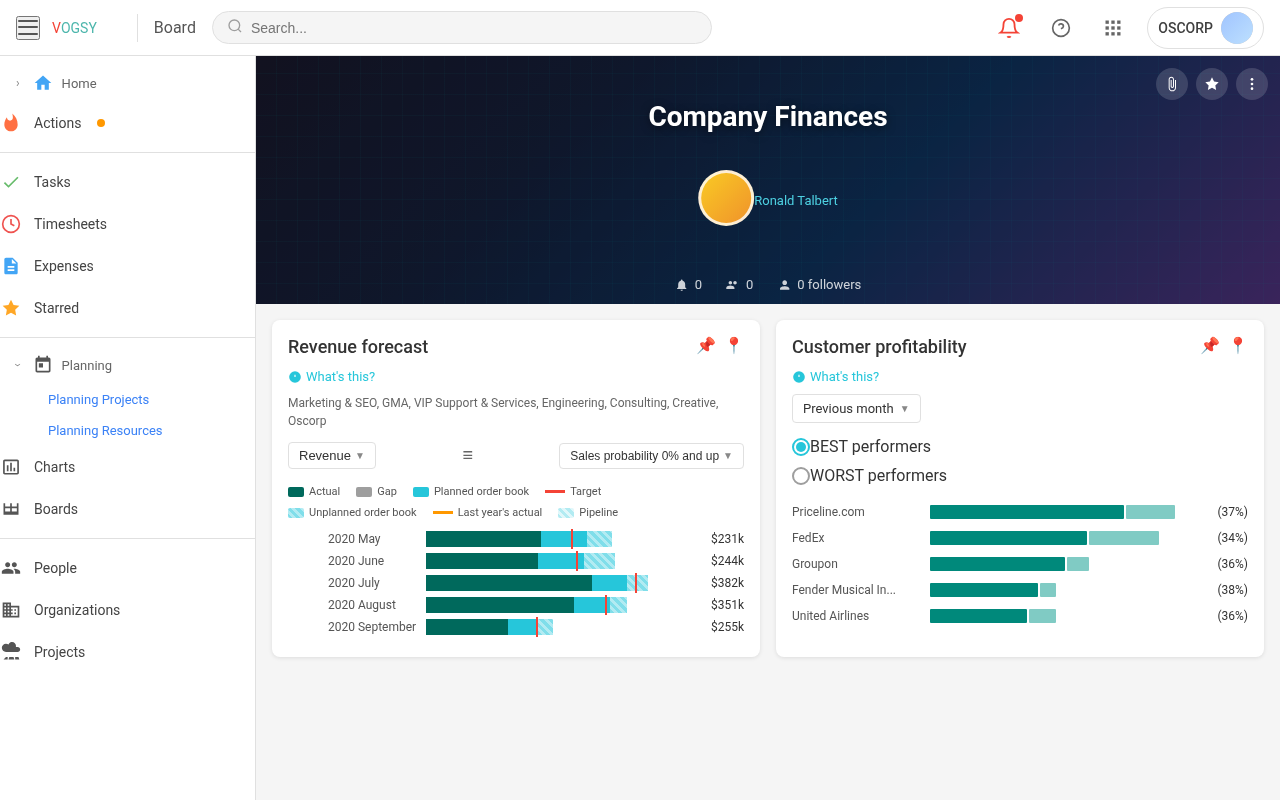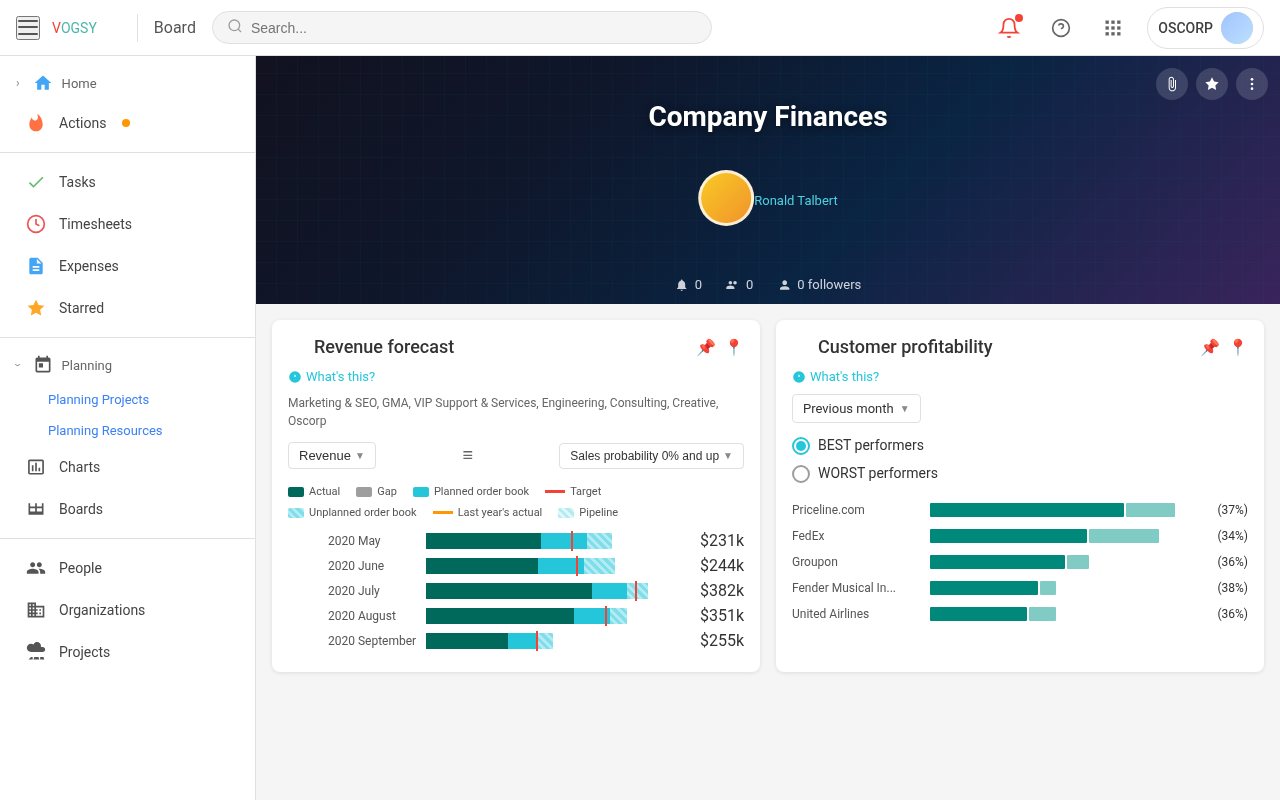--- a/index.html
+++ b/index.html
@@ -23,21 +23,21 @@
     .company-badge { display: flex; align-items: center; border: 1px solid #e0e0e0; border-radius: 24px; padding: 4px 10px; cursor: pointer; gap: 8px; }
     .company-name { font-size: 14px; color: #404040; font-weight: 500; }
     .avatar { width: 32px; height: 32px; border-radius: 50%; background: #ccc; overflow: hidden; display: flex; align-items: center; justify-content: center; }
     .avatar-inner { width: 100%; height: 100%; background: linear-gradient(135deg, #a0c4ff, #bde0fe); border-radius: 50%; }
 
     
     .main { display: flex; flex: 1; overflow: hidden; }
 
     
     .sidebar { width: 256px; background: #fff; border-right: 1px solid #e0e0e0; overflow-y: auto; flex-shrink: 0; padding: 8px 0; }
-    .sidebar-item { display: flex; align-items: center; padding: 10px 25px; cursor: pointer; border-radius: 0; gap: 12px; color: #444; position: relative; }
+    .sidebar-item { display: flex; align-items: center; padding: 10px 0; cursor: pointer; border-radius: 0; gap: 12px; color: #444; position: relative; }
     .sidebar-item .item-label { font-size: 14px; }
     .sidebar-icon { width: 22px; height: 22px; display: flex; align-items: center; justify-content: center; font-size: 18px; }
     .sidebar-divider { height: 1px; background: #e0e0e0; margin: 8px 0; }
     .sidebar-section-toggle { display: flex; align-items: center; padding: 8px 16px; cursor: pointer; color: #666; font-size: 13px; gap: 8px; }
     .orange-dot { width: 8px; height: 8px; background: #ff9800; border-radius: 50%; margin-left: 4px; }
     .chevron-right { font-size: 12px; color: #888; margin-right: 4px; }
 
     
     .content { flex: 1; overflow-y: auto; display: flex; flex-direction: column; }
 
@@ -53,21 +53,21 @@
     .hero-avatar { width: 56px; height: 56px; border-radius: 50%; background: linear-gradient(135deg, #f9ca24, #f0932b); border: 3px solid rgba(255,255,255,0.8); }
     .hero-name { color: #4dd0e1; font-size: 13px; margin-top: 4px; }
     .hero-actions { position: absolute; top: 12px; right: 12px; display: flex; gap: 8px; }
     .hero-btn { width: 32px; height: 32px; border-radius: 50%; background: rgba(255,255,255,0.15); border: none; cursor: pointer; display: flex; align-items: center; justify-content: center; color: #fff; font-size: 16px; }
     .hero-footer { position: absolute; bottom: 12px; left: 50%; transform: translateX(-50%); display: flex; gap: 24px; }
     .hero-stat { display: flex; align-items: center; gap: 6px; color: rgba(255,255,255,0.8); font-size: 13px; }
 
     
     .cards-grid { display: grid; grid-template-columns: 1fr 1fr; gap: 0; padding: 16px; gap: 16px; }
     .card { background: #fff; border-radius: 8px; box-shadow: 0 1px 4px rgba(0,0,0,0.1); overflow: hidden; }
-    .card-header { display: flex; align-items: flex-end; justify-content: space-between; padding: 16px 16px 0 16px; margin-left: 26px; }
+    .card-header { display: flex; align-items: flex-start; justify-content: space-between; padding: 16px 16px 0 16px; }
     .card-title { font-size: 18px; font-weight: 500; color: #333; }
     .card-pin-actions { display: flex; gap: 8px; }
     .pin-btn { background: none; border: none; cursor: pointer; color: #9e9e9e; font-size: 16px; }
     .card-body { padding: 12px 16px 16px 16px; }
     .what-this { display: flex; align-items: center; gap: 4px; color: #26c6da; font-size: 13px; cursor: pointer; margin-bottom: 10px; }
     .filter-text { font-size: 12px; color: #666; margin-bottom: 12px; line-height: 1.5; }
     .card-filters { display: flex; align-items: center; justify-content: space-between; margin-bottom: 16px; }
     .dropdown-btn { display: flex; align-items: center; gap: 4px; border: 1px solid #e0e0e0; border-radius: 4px; padding: 5px 10px; background: #fff; cursor: pointer; font-size: 13px; color: #333; }
     .dropdown-arrow { font-size: 10px; color: #888; }
     .filter-icon-btn { border: none; background: none; cursor: pointer; color: #666; font-size: 18px; }
@@ -80,26 +80,26 @@
 
     
     .rev-table { width: 100%; }
     .rev-row { display: flex; align-items: center; margin-bottom: 6px; gap: 8px; }
     .rev-label { width: 90px; font-size: 12px; color: #555; flex-shrink: 0; margin-left: 40px; }
     .rev-bars { flex: 1; display: flex; height: 16px; position: relative; overflow: visible; }
     .bar-actual { background: #00695c; height: 100%; }
     .bar-planned { background: #26c6da; height: 100%; }
     .bar-unplanned { background: #80deea; height: 100%; background: repeating-linear-gradient(45deg, #80deea, #80deea 3px, #b2ebf2 3px, #b2ebf2 6px); }
     .target-line { width: 2px; height: 20px; background: #f44336; position: absolute; top: -2px; }
-    .rev-amount { font-size: 16px; color: #333; width: 55px; text-align: right; flex-shrink: 0; }
+    .rev-amount { font-size: 12px; color: #333; width: 55px; text-align: right; flex-shrink: 0; }
 
     
     .dropdown-period { display: flex; align-items: center; gap: 6px; border: 1px solid #e0e0e0; border-radius: 4px; padding: 6px 10px; background: #fff; cursor: pointer; font-size: 13px; color: #333; margin-bottom: 14px; width: fit-content; }
     .radio-group { display: flex; flex-direction: column; gap: 10px; margin-bottom: 20px; }
-    .radio-item { display: flex; align-items: flex-start; gap: 8px; cursor: pointer; font-size: 14px; }
+    .radio-item { display: flex; align-items: flex-end; cursor: pointer; font-size: 16px; }
     .radio-circle { width: 18px; height: 18px; border-radius: 50%; border: 2px solid #26c6da; display: flex; align-items: center; justify-content: center; }
     .radio-circle.selected::after { content: ''; width: 10px; height: 10px; background: #26c6da; border-radius: 50%; display: block; }
     .radio-circle.empty { border-color: #9e9e9e; }
     .profit-rows { display: flex; flex-direction: column; gap: 12px; }
     .profit-row { display: flex; align-items: flex-end; gap: 8px; }
     .profit-label { width: 130px; font-size: 12px; color: #555; flex-shrink: 0; }
     .profit-bars { flex: 1; display: flex; height: 14px; gap: 2px; }
     .profit-bar-dark { background: #00897b; height: 100%; border-radius: 1px; }
     .profit-bar-light { background: #80cbc4; height: 100%; border-radius: 1px; }
     .profit-pct { font-size: 12px; color: #333; width: 40px; text-align: right; flex-shrink: 0; }

